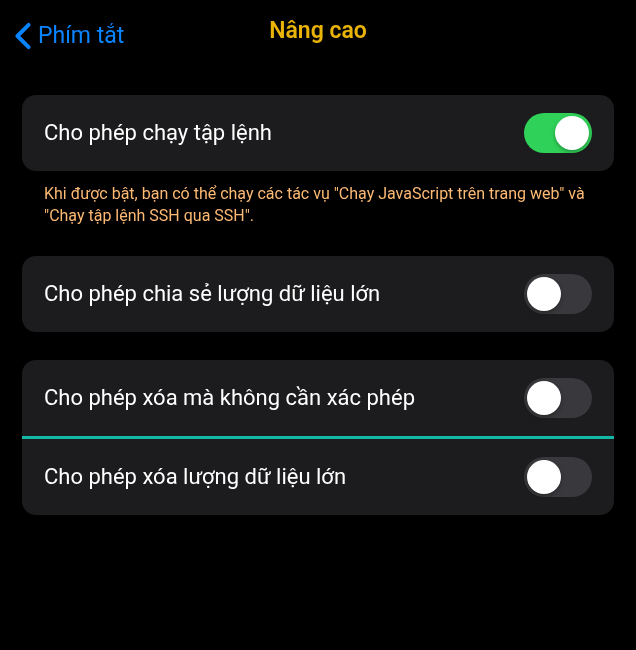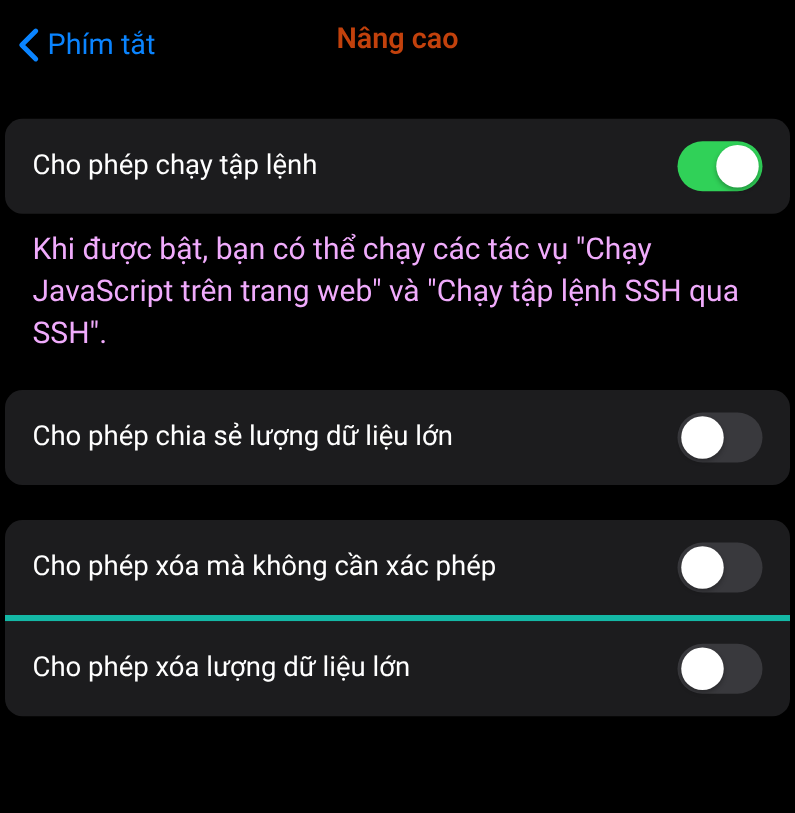--- a/index.html
+++ b/index.html
@@ -42,28 +42,28 @@
     }
     
     .back-text {
       font-size: 23px;
       font-weight: 400;
     }
     
     .nav-title {
       font-size: 23px;
       font-weight: 600;
-      color: #c2410c;
+      color: #eab308;
       position: absolute;
       left: 50%;
       transform: translateX(-50%);
     }
     
     .content {
-      padding: 0 4px;
+      padding: 0 22px;
     }
     
     .section {
       margin-top: 28px;
     }
     
     .section:first-child {
       margin-top: 35px;
     }
     
@@ -84,21 +84,21 @@
     .row:last-child {
       border-bottom-left-radius: 14px;
       border-bottom-right-radius: 14px;
     }
     
     .row-single {
       border-radius: 14px;
     }
     
     .row + .row {
-      border-top: 5px solid #14b8a6;
+      border-top: 3px solid #14b8a6;
       gap: 36px;
     }
     
     .row-label {
       font-size: 22px;
       font-weight: 400;
       color: #ffffff;
       flex: 1;
       line-height: 1.35;
       padding-right: 16px;
@@ -133,22 +133,22 @@
     
     .toggle-on .toggle-knob {
       right: 3px;
     }
     
     .toggle-off .toggle-knob {
       left: 3px;
     }
     
     .footer-text {
-      font-size: 24px;
-      color: #f0abfc;
+      font-size: 16px;
+      color: #fdba74;
       padding: 12px 22px 0 22px;
       line-height: 1.4;
     }
   </style>
 </head>
 <body>
 
 <div class="nav-bar">
   <div class="back-button">
     <svg class="back-chevron" viewBox="0 0 12 20" fill="none">

